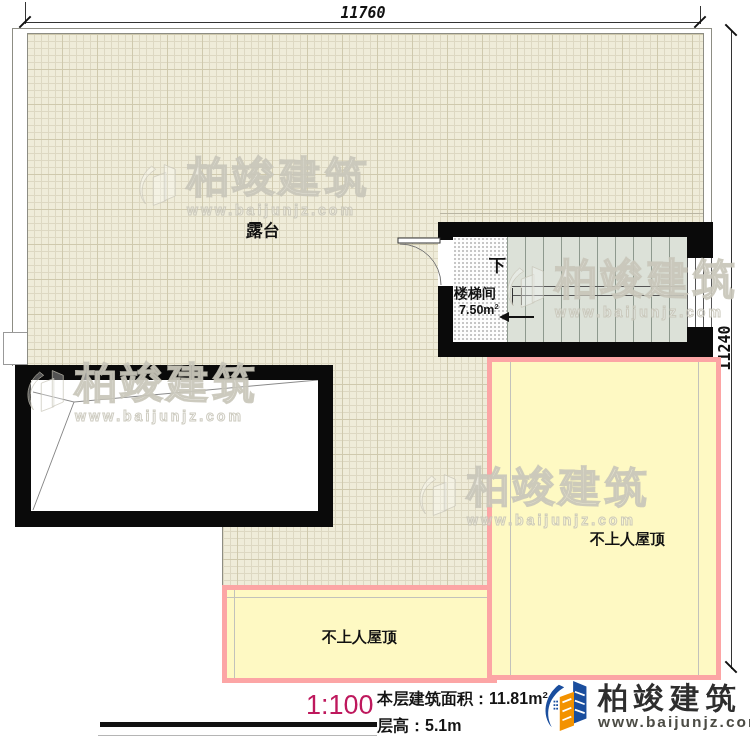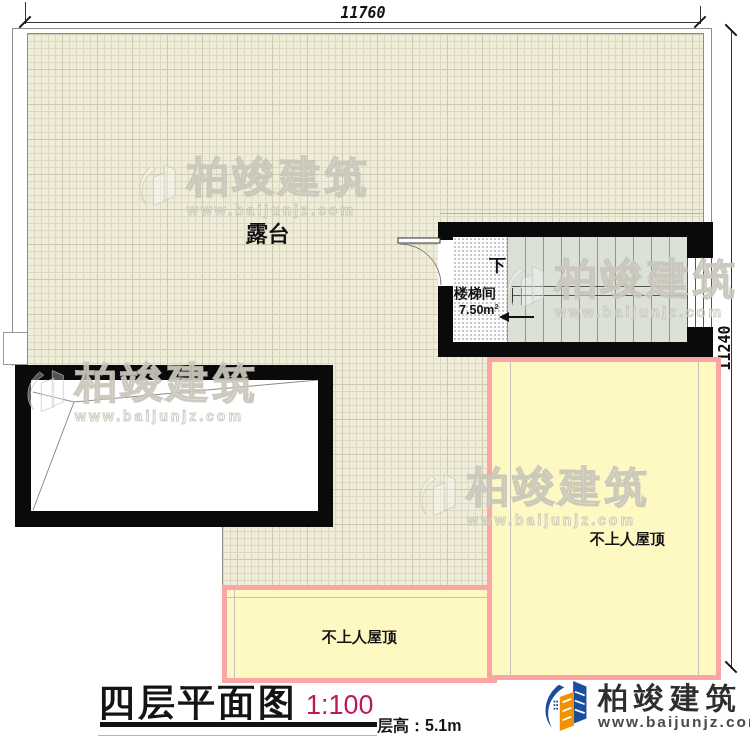--- a/index.html
+++ b/index.html
@@ -78,21 +78,21 @@
   <div class="thinline" style="left:12px;top:28px;width:1px;height:338px;"></div>
   <div class="thinline" style="left:711px;top:28px;width:1px;height:643px;"></div>
   <div class="abs" style="left:3px;top:332px;width:23px;height:31px;background:#fff;border:1px solid #999;"></div>
 
   <div class="grid"></div>
   <div class="thinline" style="left:27px;top:33px;width:677px;height:1px;"></div>
   <div class="thinline" style="left:27px;top:33px;width:1px;height:333px;"></div>
   <div class="thinline" style="left:703px;top:33px;width:1px;height:190px;"></div>
   <div class="thinline" style="left:222px;top:527px;width:1px;height:59px;"></div>
   <div class="abs" style="left:440px;top:213px;width:263px;height:1px;background:#b9b5a3;"></div>
-  <div class="planlabel" style="left:246px;top:219px;font-size:22px;">露台</div>
+  <div class="planlabel" style="left:246px;top:219px;font-size:17px;">露台</div>
 
   <div class="roofbox" style="left:222px;top:585px;width:265px;height:88px;">
     <div class="softline" style="left:0;top:7px;width:265px;height:1px;"></div>
     <div class="softline" style="left:7px;top:0;width:1px;height:88px;"></div>
     <div class="rooflabel" style="left:0;right:0;top:38px;text-align:center;">不上人屋顶</div>
   </div>
 
   <div class="roofbox" style="left:487px;top:357px;width:224px;height:313px;">
     <div class="softline" style="left:18px;top:0;width:1px;height:313px;"></div>
     <div class="softline" style="left:206px;top:0;width:1px;height:313px;"></div>
@@ -167,24 +167,24 @@
       <path d="M20,12 C4,24 0,46 12,60 C3,42 9,26 25,16 Z" fill="rgba(255,255,255,0.3)" stroke="rgba(198,195,182,0.85)"></path>
       <polygon points="22,26 38,20 38,56 22,62" fill="rgba(255,255,255,0.3)" stroke="rgba(198,195,182,0.85)"></polygon>
       <polygon points="36,10 50,16 50,50 36,56" fill="rgba(255,255,255,0.3)" stroke="rgba(198,195,182,0.85)"></polygon>
     </svg>
     <div>
       <div class="wm-chars">柏竣建筑</div>
       <div class="wm-url">www.baijunjz.com</div>
     </div>
   </div>
 
-  <div class="ftitle">四层平面图</div>
   <div class="abs" style="left:100px;top:722px;width:277px;height:5px;background:#111;"></div>
   <div class="abs" style="left:98px;top:735px;width:279px;height:1px;background:#b5b5b5;"></div>
   <div class="fscale">1:100</div>
+  <div class="frow" style="top:689px;"><span>本层建筑面积：</span><span>11.81m</span><sup>2</sup></div>
   <div class="frow" style="top:716px;"><span>层高：</span><span>5.1m</span></div>
 
   <svg class="abs" style="left:538px;top:674px;" width="56" height="64" viewBox="0 0 56 72">
     <path d="M20,12 C4,24 0,46 12,60 C3,42 10,25 26,15 Z" fill="#1a4e9e"></path>
     <polygon points="36,8 51,14 51,50 36,56" fill="#1a4e9e"></polygon>
     <line x1="38" y1="20" x2="49" y2="24" stroke="#fff" stroke-width="2"></line>
     <line x1="38" y1="30" x2="49" y2="34" stroke="#fff" stroke-width="2"></line>
     <line x1="38" y1="40" x2="49" y2="44" stroke="#fff" stroke-width="2"></line>
     <polygon points="21,26 37,20 37,58 21,64" fill="#f39200"></polygon>
     <line x1="24" y1="32" x2="34" y2="28" stroke="#fff" stroke-width="2"></line>

